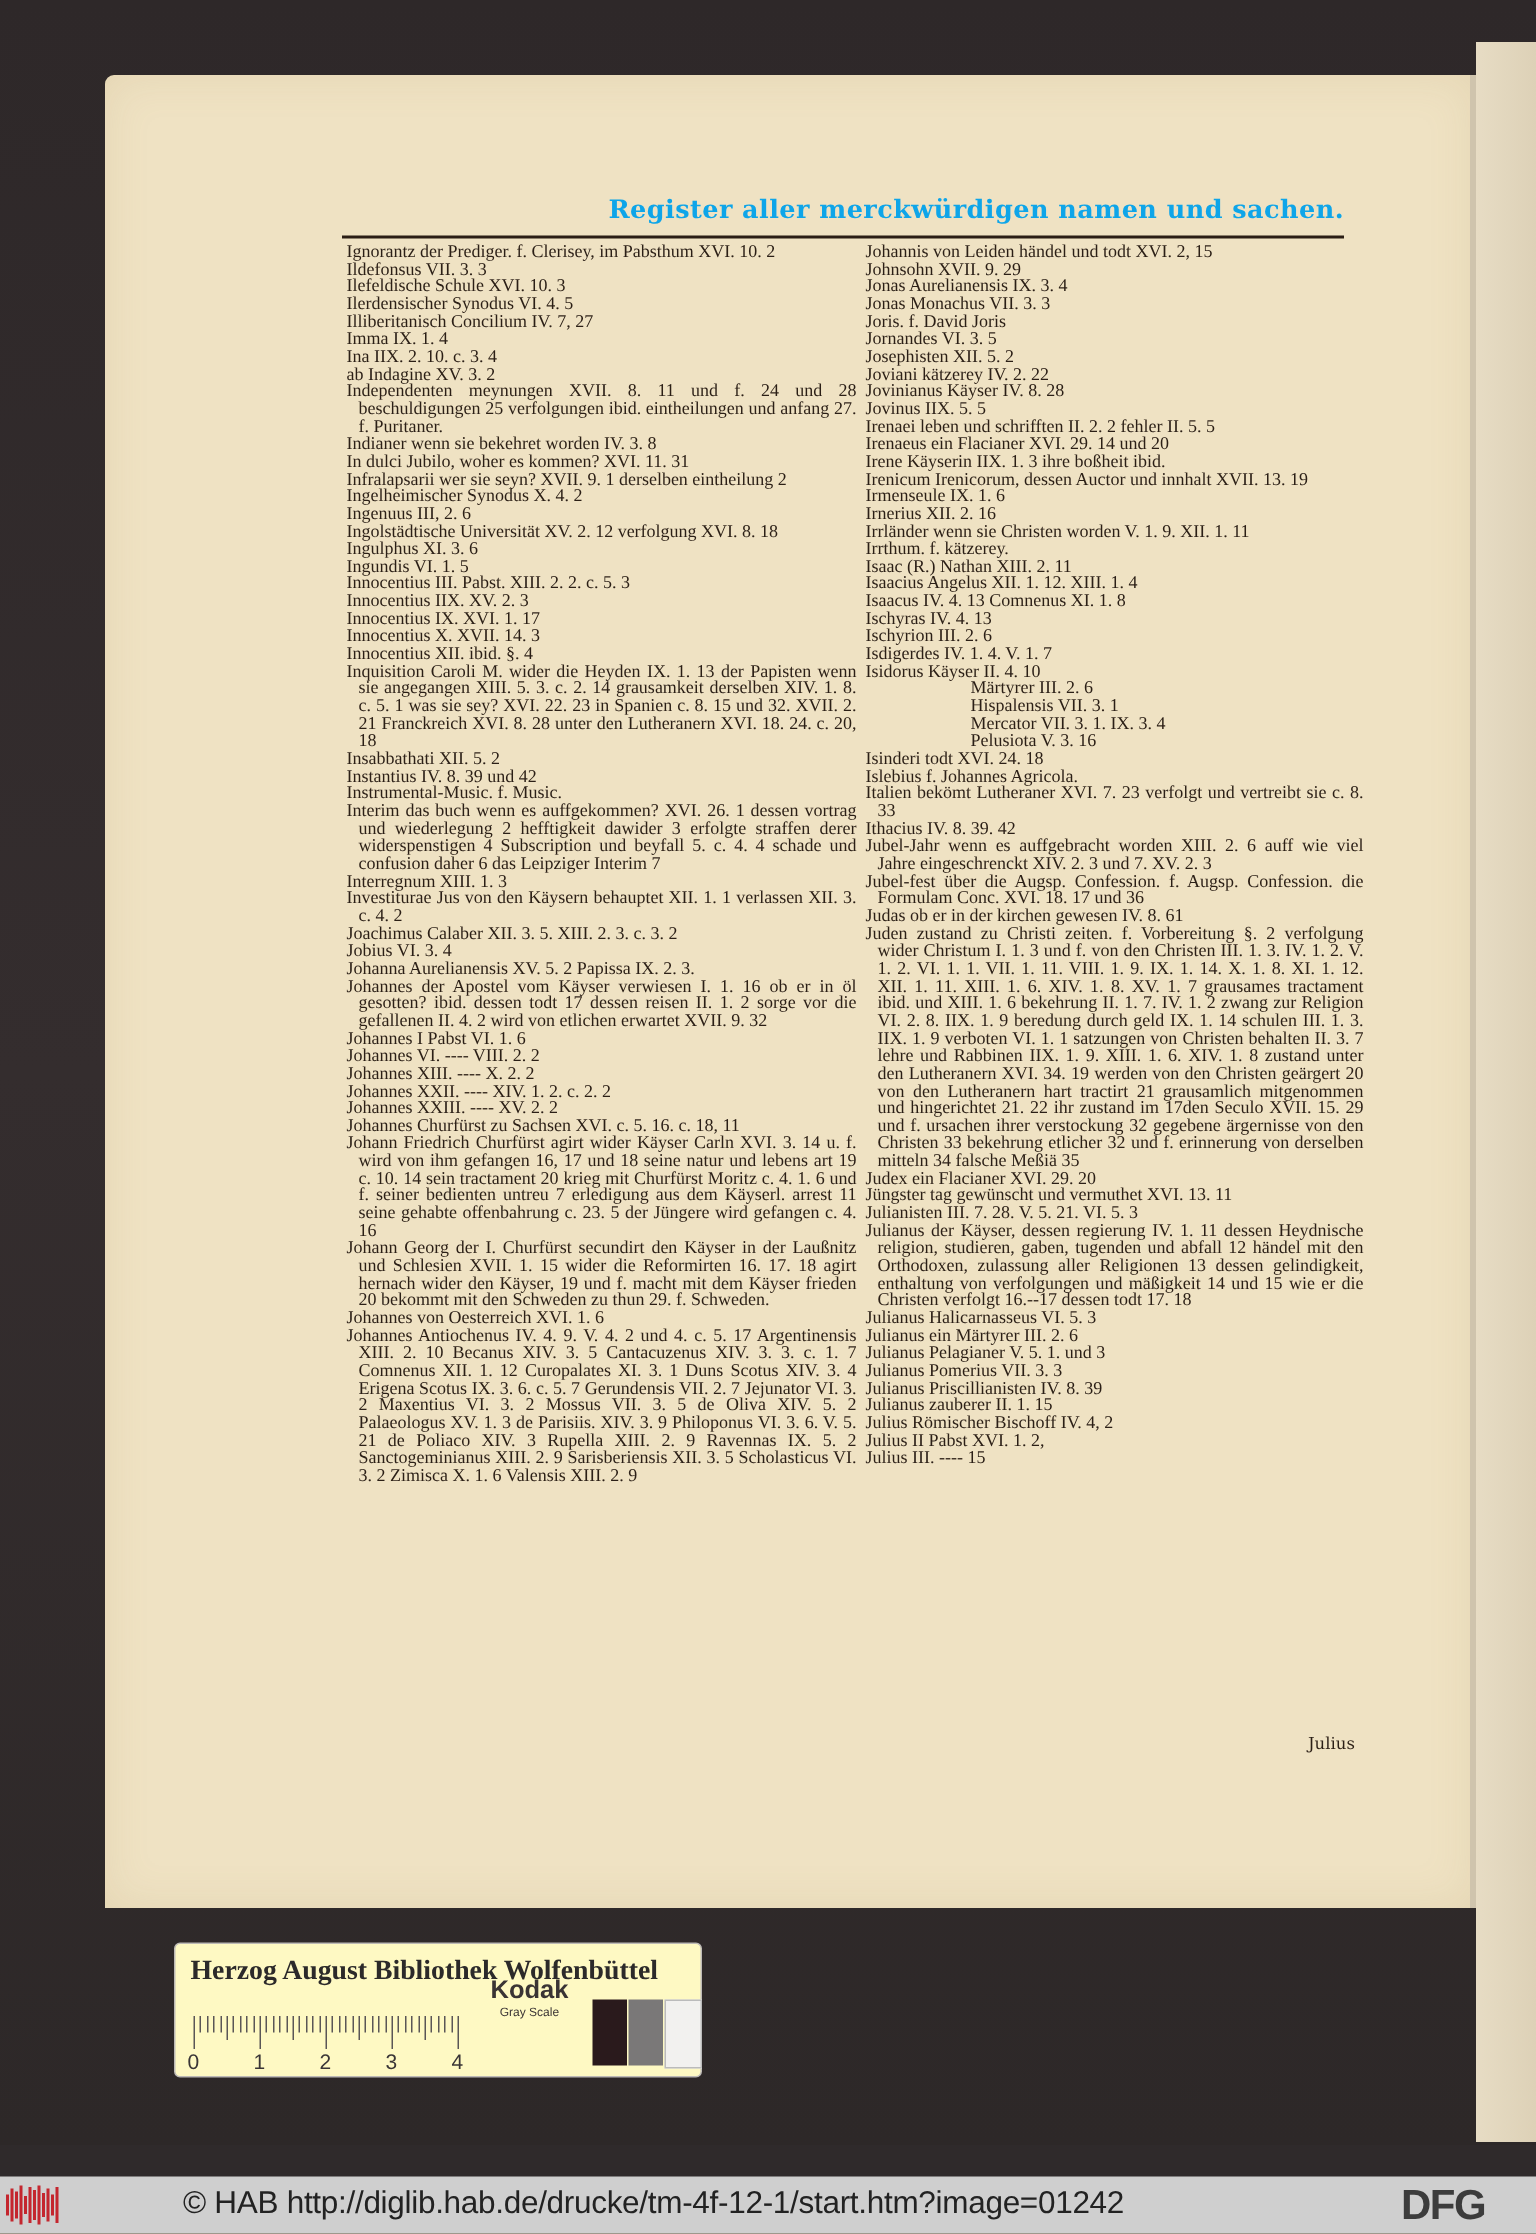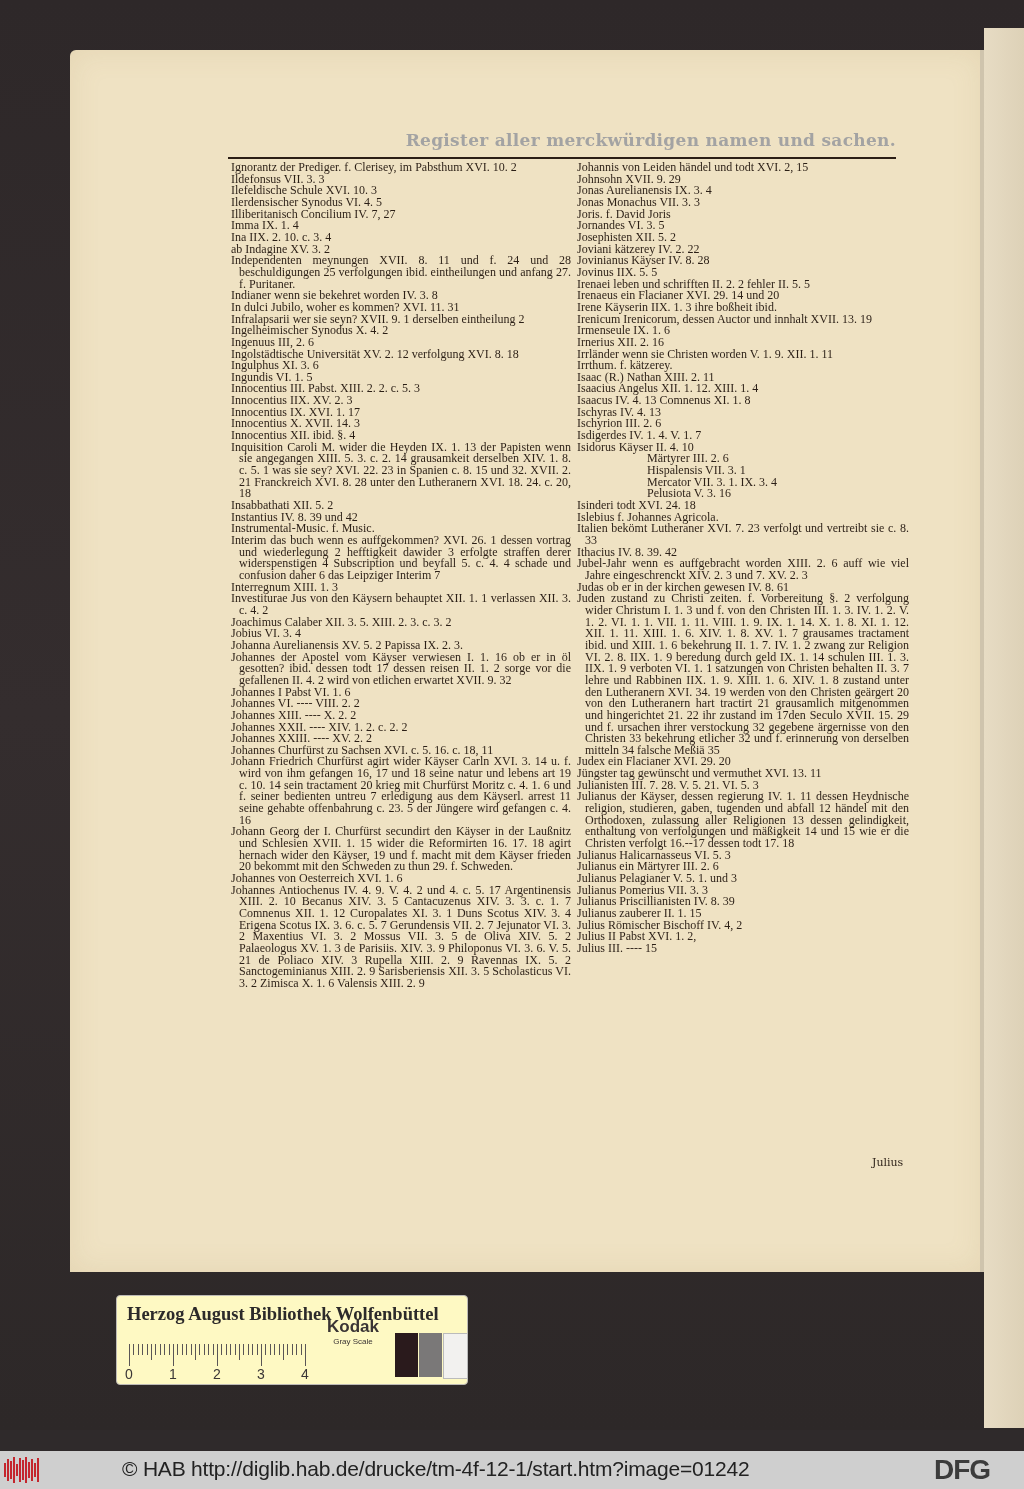--- a/index.html
+++ b/index.html
@@ -21,21 +21,21 @@
     position: absolute; left: 980px; top: 50px; width: 4px; height: 1222px;
     background: #cfc4ad;
   }
   .page-right {
     position: absolute; left: 984px; top: 28px; width: 40px; height: 1400px;
     background: linear-gradient(90deg, #e7dcc4 0%, #ddd1b7 100%);
   }
   .running-head {
     position: absolute; left: 228px; top: 130px; width: 668px;
     text-align: right; font-family: "DejaVu Serif", serif; font-weight: bold;
-    font-size: 17px; color: #a3a3a3; letter-spacing: 0.3px;
+    font-size: 17px; color: #0ea5e9; letter-spacing: 0.3px;
   }
   .head-rule {
     position: absolute; left: 228px; top: 157px; width: 668px; height: 0;
     border-top: 2.5px solid #2b1e15;
   }
   .col {
     position: absolute; top: 162px; font-family: Liberation Serif, serif;
     font-size: 12px; line-height: 11.65px; color: #2b1f16;
   }
   .col.left { left: 231px; width: 340px; }
@@ -163,20 +163,21 @@
     <p class="entry">Isidorus Käyser II. 4. 10</p>
     <p class="entry sub">Märtyrer III. 2. 6</p>
     <p class="entry sub">Hispalensis VII. 3. 1</p>
     <p class="entry sub">Mercator VII. 3. 1. IX. 3. 4</p>
     <p class="entry sub">Pelusiota V. 3. 16</p>
     <p class="entry">Isinderi todt XVI. 24. 18</p>
     <p class="entry">Islebius f. Johannes Agricola.</p>
     <p class="entry">Italien bekömt Lutheraner XVI. 7. 23 verfolgt und vertreibt sie c. 8. 33</p>
     <p class="entry">Ithacius IV. 8. 39. 42</p>
     <p class="entry">Jubel-Jahr wenn es auffgebracht worden XIII. 2. 6 auff wie viel Jahre eingeschrenckt XIV. 2. 3 und 7. XV. 2. 3</p>
+    <p class="entry">Jubel-fest über die Augsp. Confession. f. Augsp. Confession. die Formulam Conc. XVI. 18. 17 und 36</p>
     <p class="entry">Judas ob er in der kirchen gewesen IV. 8. 61</p>
     <p class="entry">Juden zustand zu Christi zeiten. f. Vorbereitung §. 2 verfolgung wider Christum I. 1. 3 und f. von den Christen III. 1. 3. IV. 1. 2. V. 1. 2. VI. 1. 1. VII. 1. 11. VIII. 1. 9. IX. 1. 14. X. 1. 8. XI. 1. 12. XII. 1. 11. XIII. 1. 6. XIV. 1. 8. XV. 1. 7 grausames tractament ibid. und XIII. 1. 6 bekehrung II. 1. 7. IV. 1. 2 zwang zur Religion VI. 2. 8. IIX. 1. 9 beredung durch geld IX. 1. 14 schulen III. 1. 3. IIX. 1. 9 verboten VI. 1. 1 satzungen von Christen behalten II. 3. 7 lehre und Rabbinen IIX. 1. 9. XIII. 1. 6. XIV. 1. 8 zustand unter den Lutheranern XVI. 34. 19 werden von den Christen geärgert 20 von den Lutheranern hart tractirt 21 grausamlich mitgenommen und hingerichtet 21. 22 ihr zustand im 17den Seculo XVII. 15. 29 und f. ursachen ihrer verstockung 32 gegebene ärgernisse von den Christen 33 bekehrung etlicher 32 und f. erinnerung von derselben mitteln 34 falsche Meßiä 35</p>
     <p class="entry">Judex ein Flacianer XVI. 29. 20</p>
     <p class="entry">Jüngster tag gewünscht und vermuthet XVI. 13. 11</p>
     <p class="entry">Julianisten III. 7. 28. V. 5. 21. VI. 5. 3</p>
     <p class="entry">Julianus der Käyser, dessen regierung IV. 1. 11 dessen Heydnische religion, studieren, gaben, tugenden und abfall 12 händel mit den Orthodoxen, zulassung aller Religionen 13 dessen gelindigkeit, enthaltung von verfolgungen und mäßigkeit 14 und 15 wie er die Christen verfolgt 16.--17 dessen todt 17. 18</p>
     <p class="entry">Julianus Halicarnasseus VI. 5. 3</p>
     <p class="entry">Julianus ein Märtyrer III. 2. 6</p>
     <p class="entry">Julianus Pelagianer V. 5. 1. und 3</p>
     <p class="entry">Julianus Pomerius VII. 3. 3</p>

